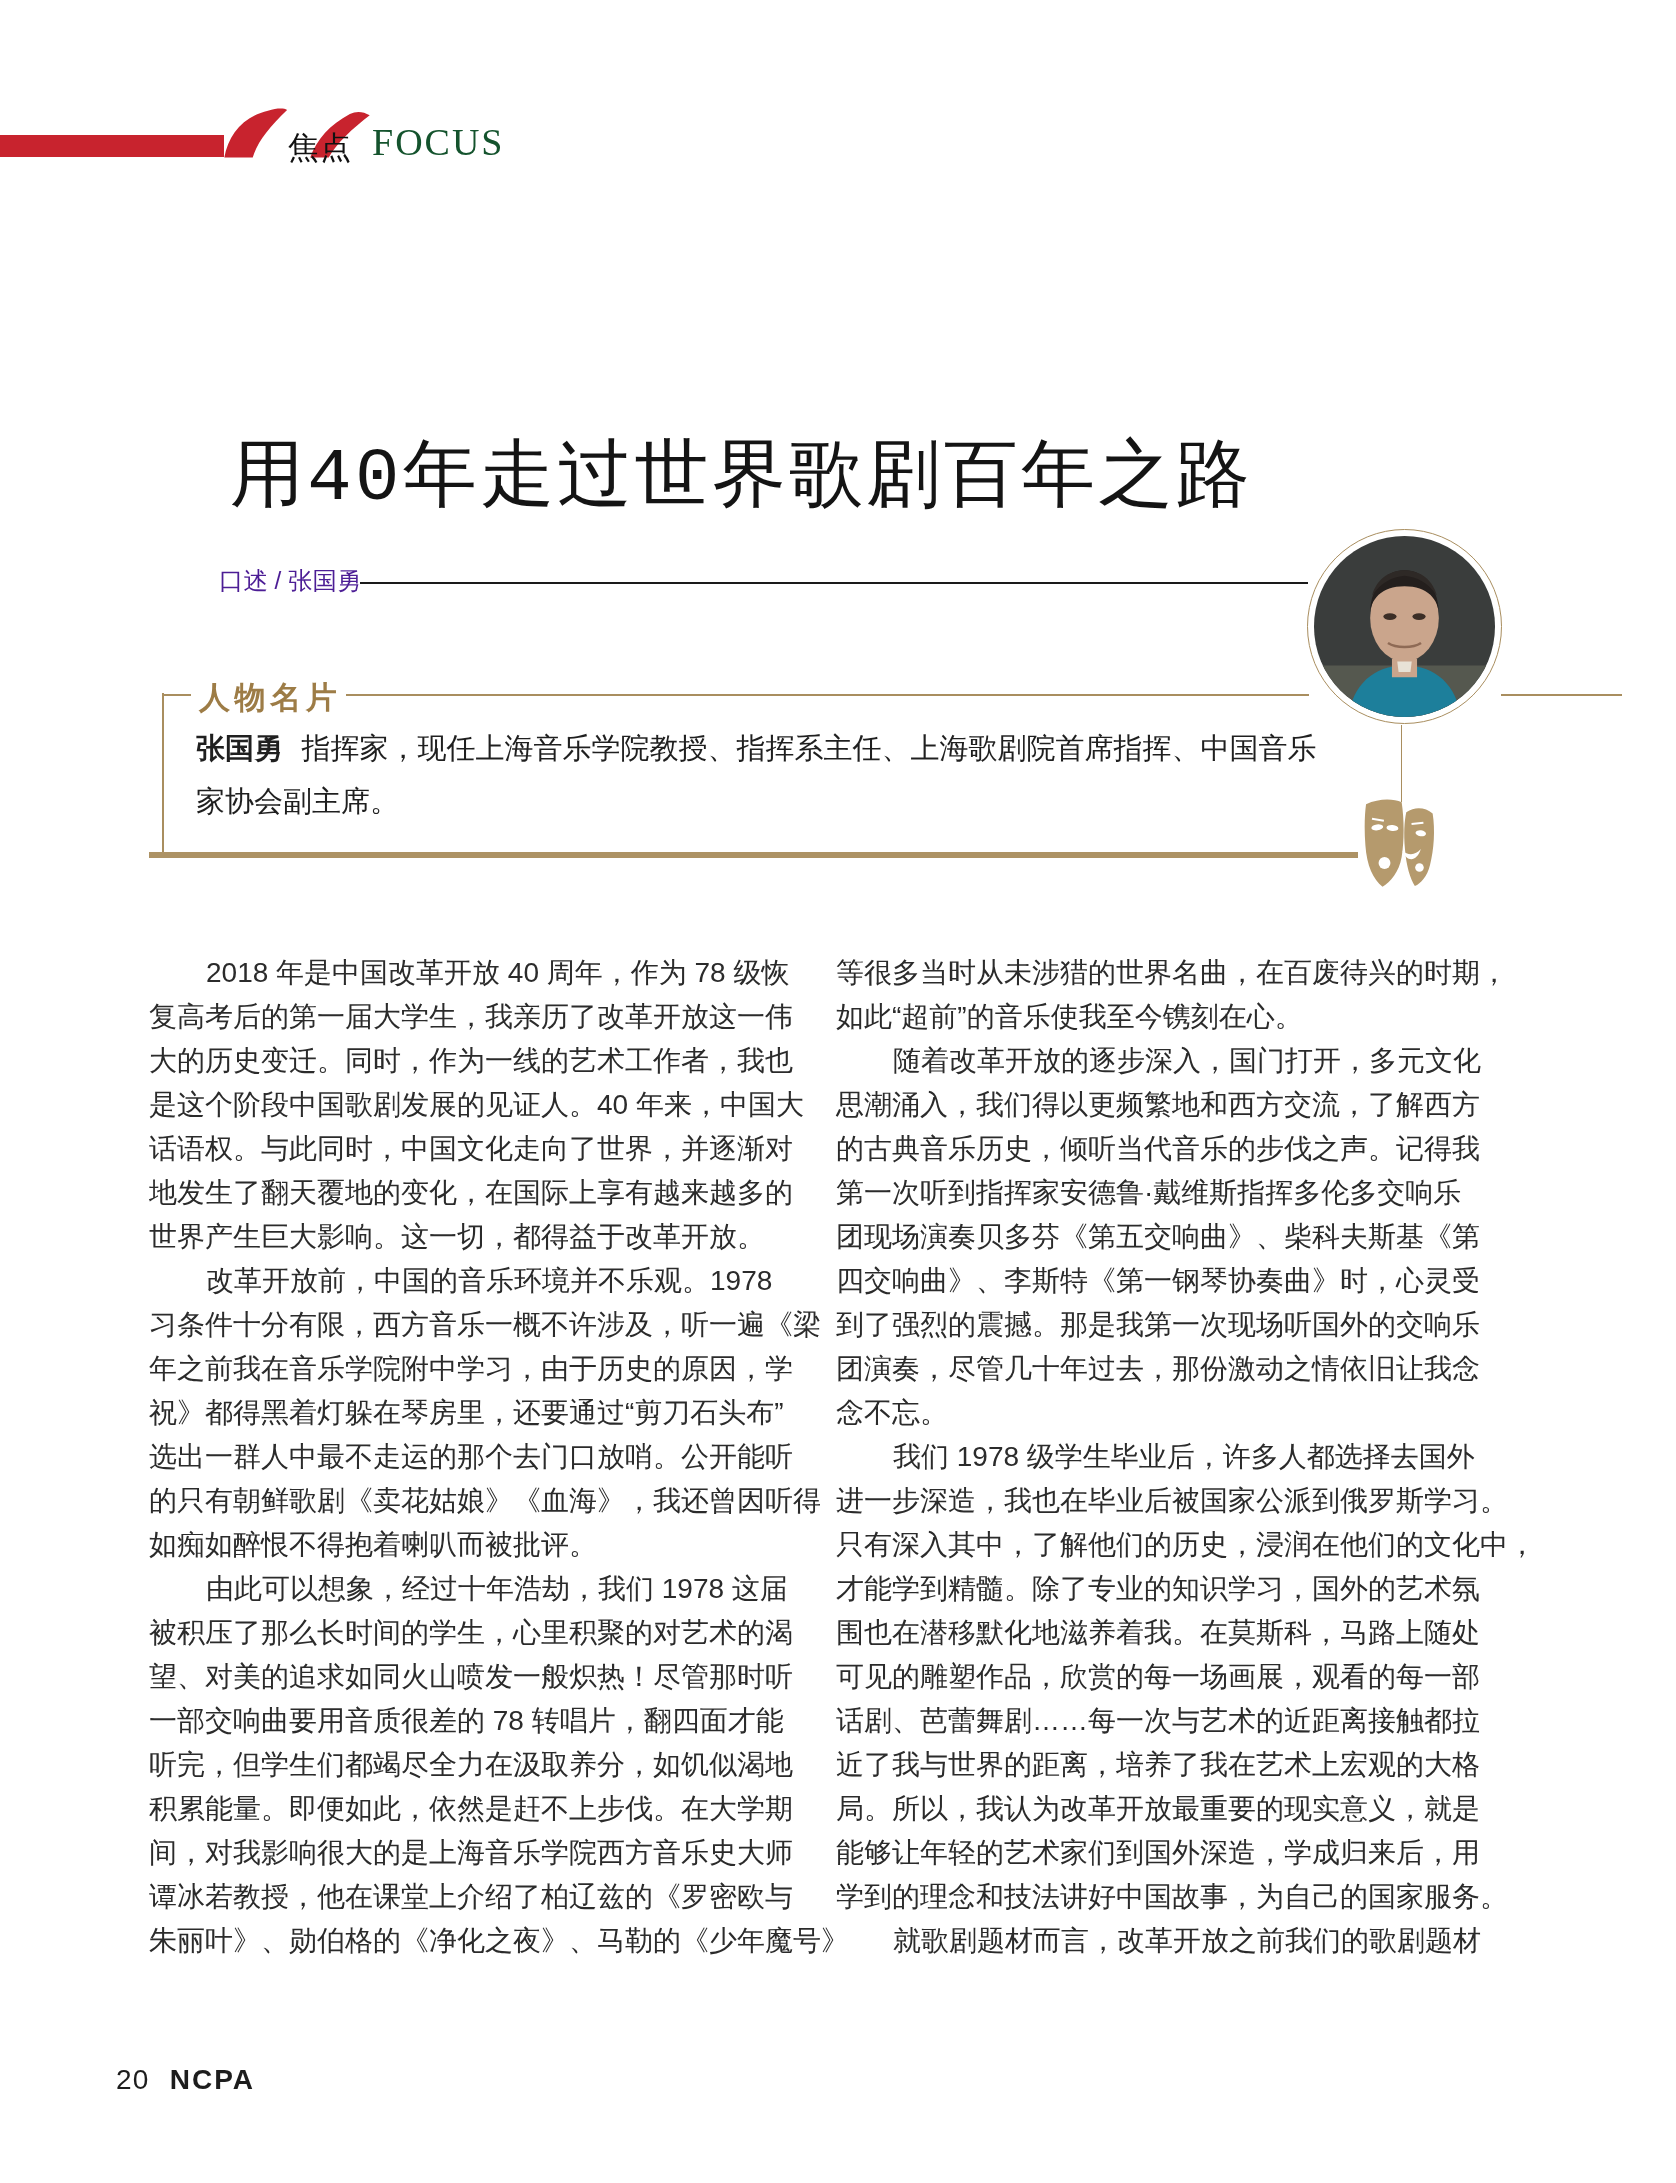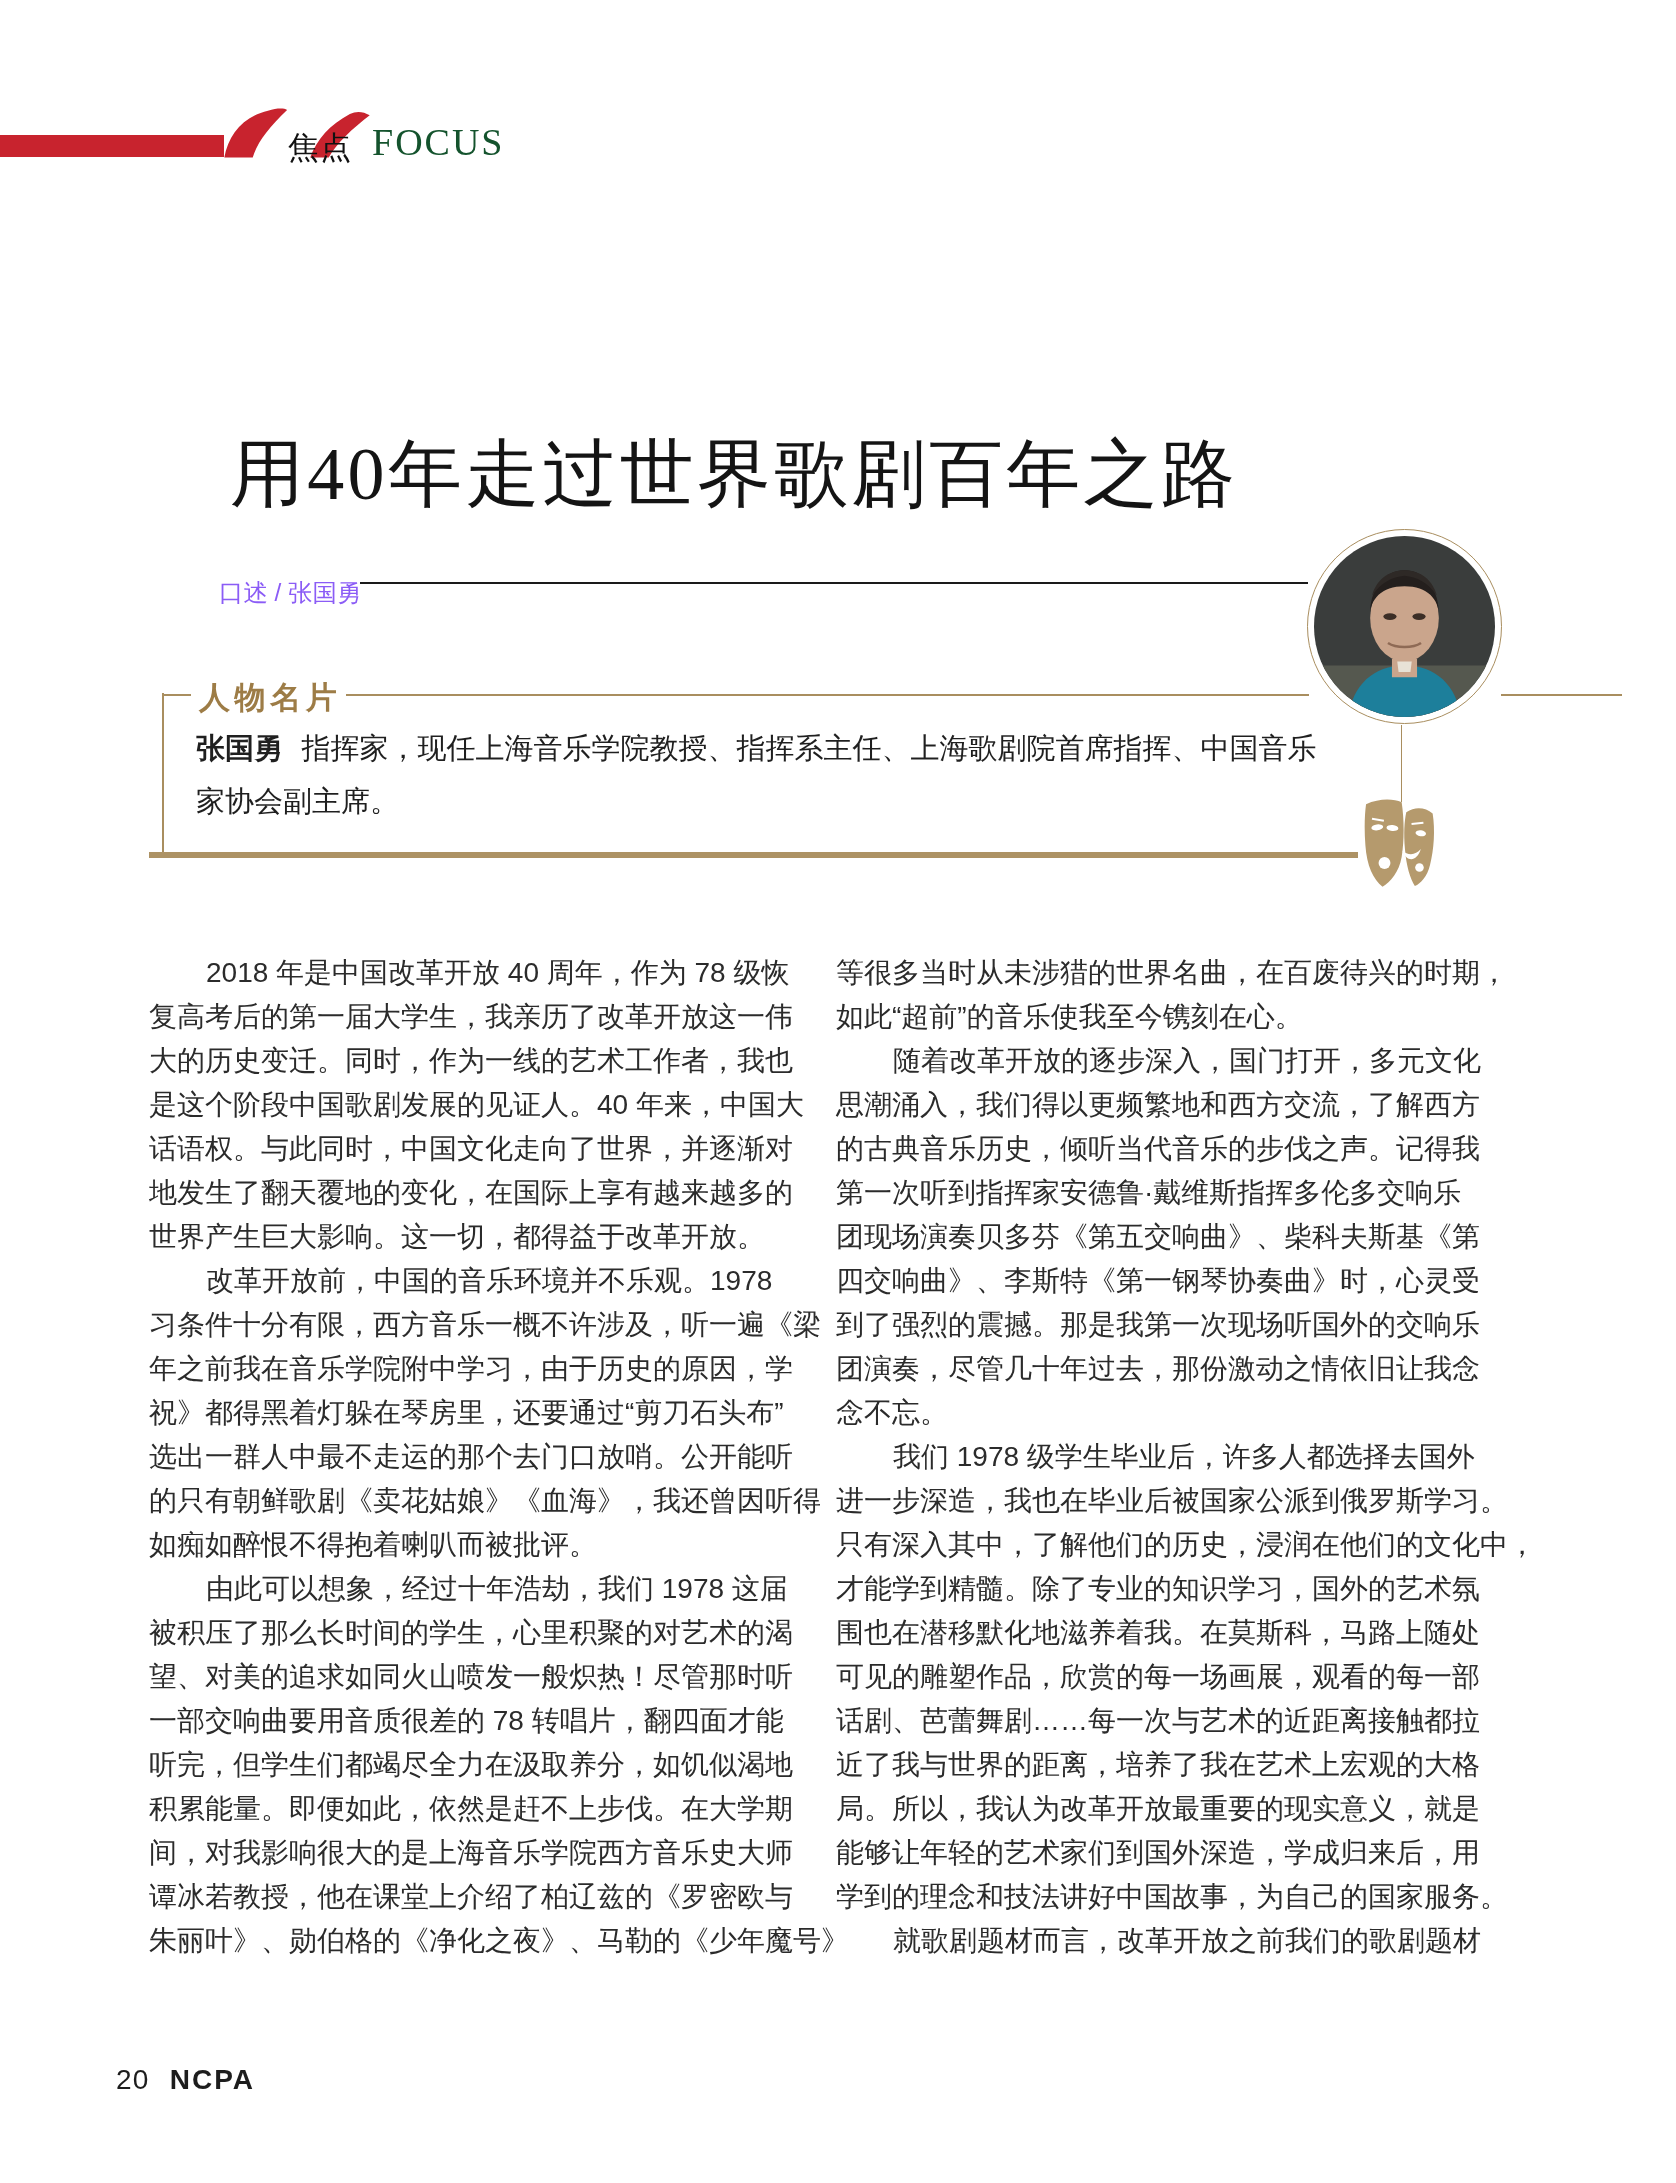--- a/index.html
+++ b/index.html
@@ -26,28 +26,28 @@
   }
   .logo-en{
     position:absolute;left:372px;top:120px;
     font-size:38px;color:#14532d;
     font-family:"Liberation Serif", serif;
     letter-spacing:2px;white-space:nowrap;
   }
   
   .article-title{
     position:absolute;left:230px;top:375px;width:1254px;
-    font-family:Liberation Serif, serif;
+    font-family:Liberation Mono, monospace;
     font-weight:300;
     font-size:74px;color:#141414;
     letter-spacing:3.3px;white-space:nowrap;
   }
   .byline{
-    position:absolute;left:219px;top:577px;
-    font-size:24.4px;color:#8b5cf6;white-space:nowrap;
+    position:absolute;left:219px;top:565px;
+    font-size:24.4px;color:#4c1d95;white-space:nowrap;
   }
   .byline-rule{
     position:absolute;left:360px;top:582px;width:948px;height:2px;
     background:#1a1a1a;
   }
   
   .portrait-ring{
     position:absolute;left:1307px;top:529px;width:195px;height:195px;
     border:1.3px solid #a98e5f;border-radius:50%;
     box-sizing:border-box;background:#fff;

